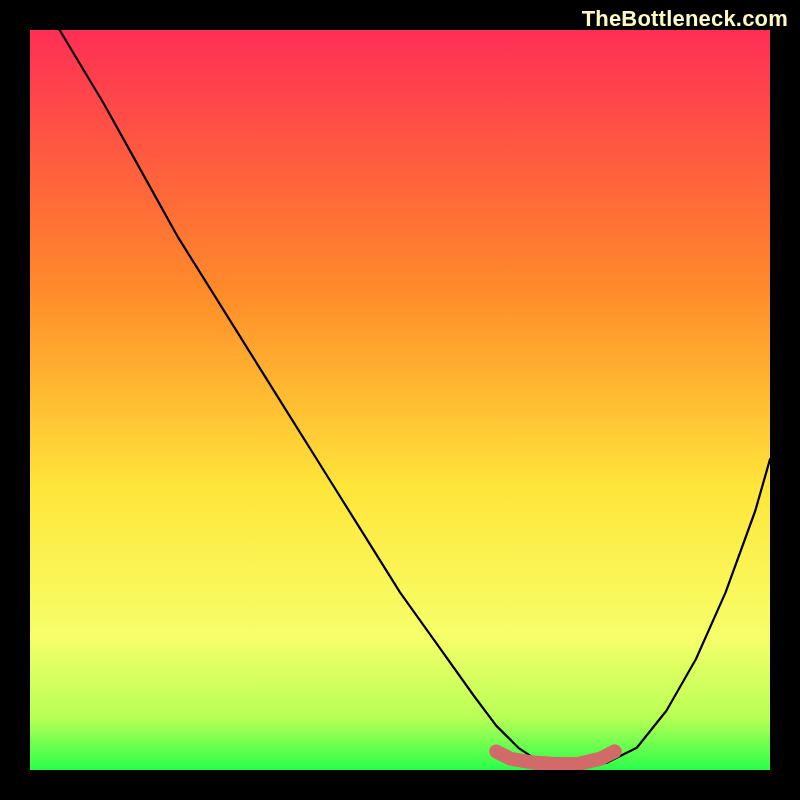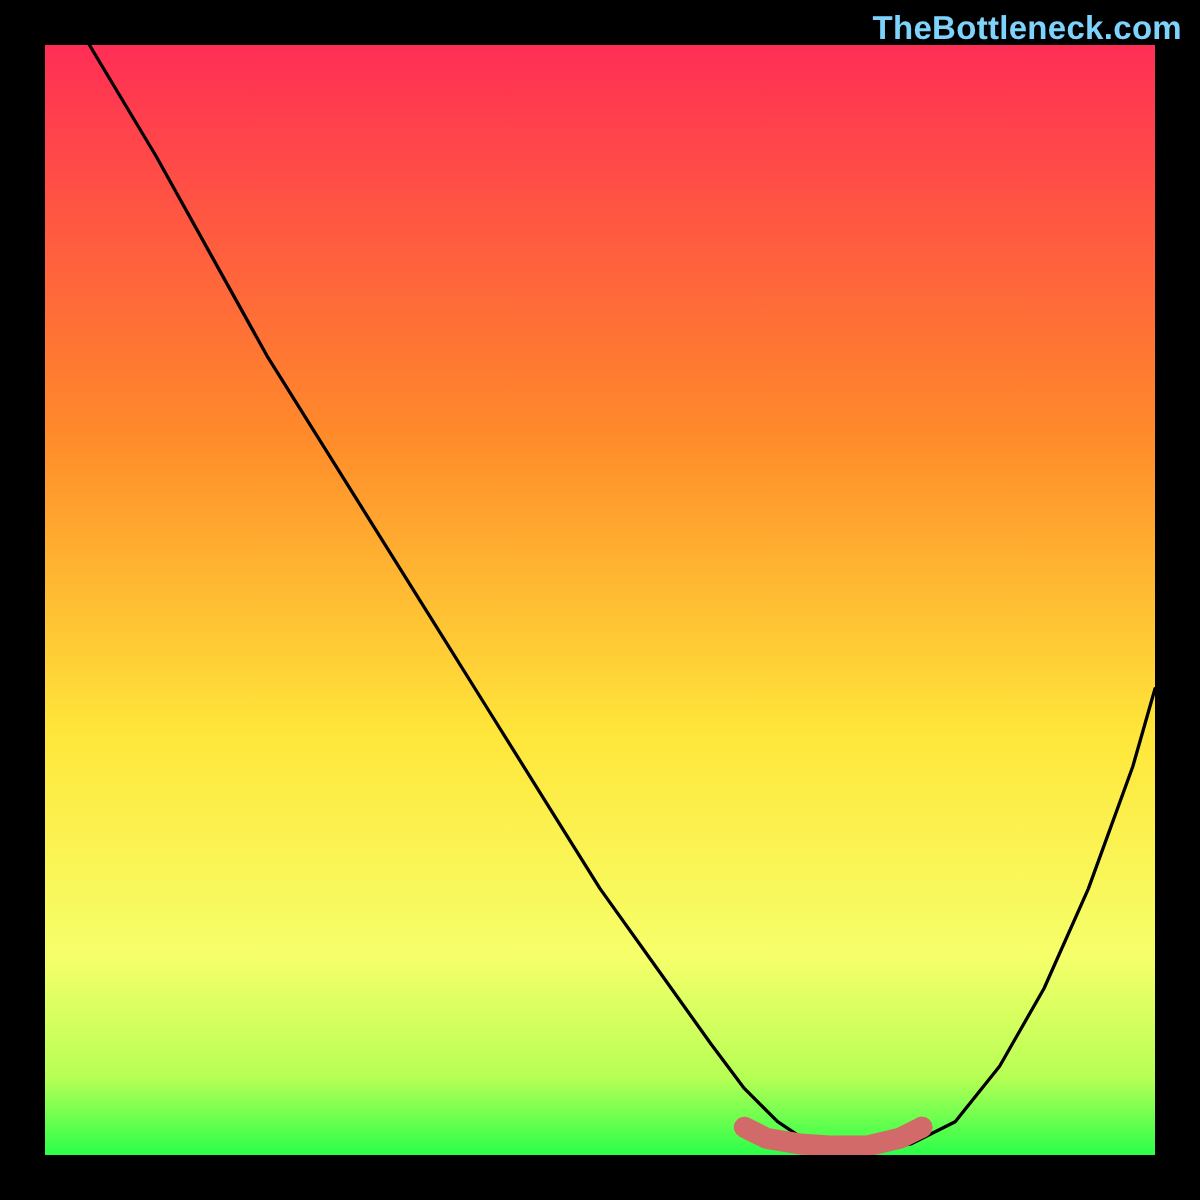--- a/index.html
+++ b/index.html
@@ -15,21 +15,21 @@
     width: 800px;
     height: 800px;
   }
   .watermark {
     position: absolute;
     top: 6px;
     right: 12px;
     font-family: Arial, Helvetica, sans-serif;
     font-size: 22px;
     font-weight: 600;
-    color: #7dd3fc;
+    color: #fef9c3;
     letter-spacing: 0.2px;
     z-index: 20;
   }
   .plot {
     position: absolute;
     left: 30px;
     top: 30px;
     width: 740px;
     height: 740px;
   }

